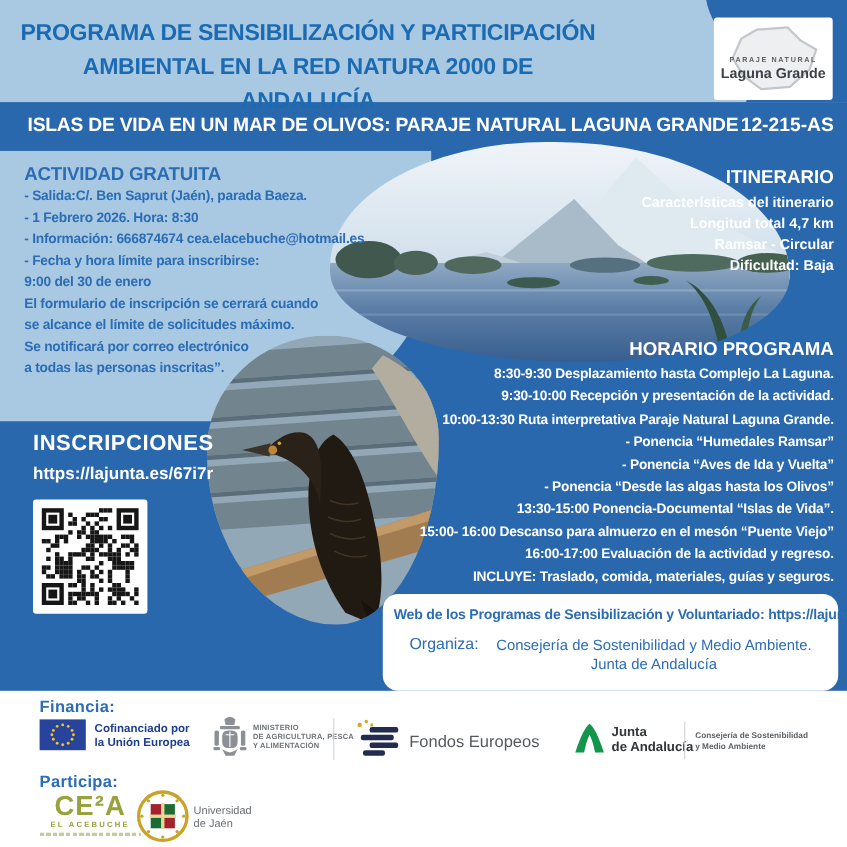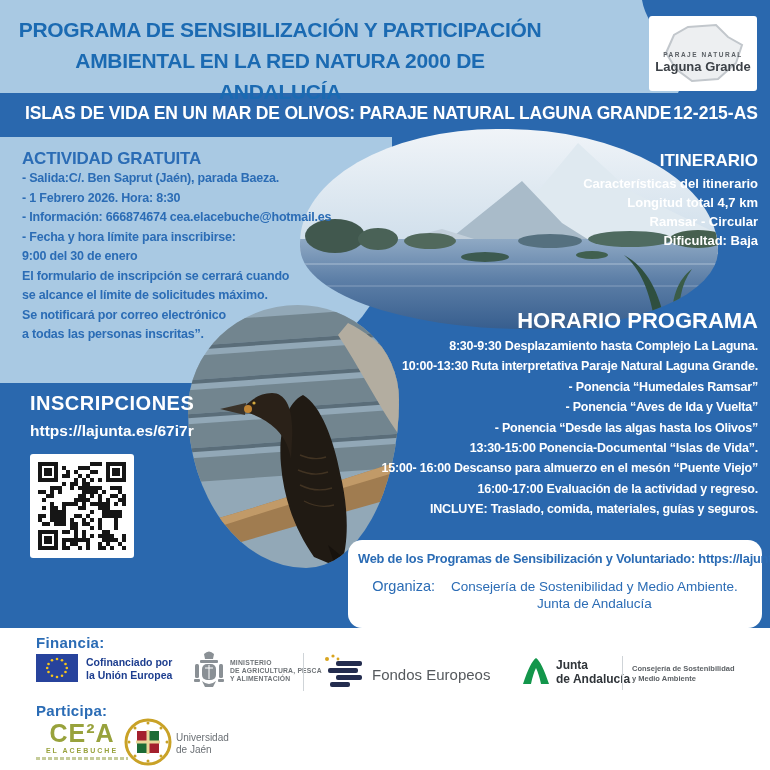--- a/index.html
+++ b/index.html
@@ -33,21 +33,21 @@
   .bird-blob{position:absolute;left:188px;top:305px;width:211px;height:263px;overflow:hidden;z-index:2;
     border-radius:52% 48% 44% 56% / 40% 36% 64% 60%;}
   
   .actividad{position:absolute;left:22px;top:149px;z-index:3;color:#2b6cb5;white-space:nowrap;}
   .actividad .hd{font-size:17px;font-weight:bold;letter-spacing:-0.2px;}
   .actividad .ln{font-size:12.5px;font-weight:bold;line-height:19.5px;letter-spacing:-0.2px;}
   .itinerario{position:absolute;right:12px;top:151px;z-index:3;color:#fff;text-align:right;white-space:nowrap;}
   .itinerario .hd{font-size:17px;font-weight:bold;margin-bottom:3px;}
   .itinerario .ln{font-size:13px;font-weight:bold;line-height:19px;}
   .horario{position:absolute;right:12px;top:308px;z-index:3;color:#fff;text-align:right;white-space:nowrap;}
-  .horario .hd{font-size:22px;font-weight:bold;margin-bottom:2px;}
+  .horario .hd{font-size:17px;font-weight:bold;margin-bottom:2px;}
   .horario .ln{font-size:12.5px;font-weight:bold;line-height:20.4px;letter-spacing:-0.2px;}
   .inscripciones{position:absolute;left:30px;top:392px;z-index:3;color:#fff;}
   .inscripciones .hd{font-size:20px;font-weight:bold;letter-spacing:0.5px;}
   .inscripciones .url{font-size:15.5px;font-weight:bold;margin-top:7px;}
   .qr{position:absolute;left:0px;top:62px;width:104px;height:104px;background:#fff;border-radius:3px;}
   .qr .grid{position:absolute;left:8px;top:8px;width:88px;height:88px;}
   .qr .f{position:absolute;width:20px;height:20px;border:4px solid #161616;box-sizing:border-box;background:#fff;}
   .qr .f::after{content:'';position:absolute;inset:2px;background:#161616;}
   .qr .cell{position:absolute;width:4px;height:4px;background:#161616;}
   
@@ -193,20 +193,21 @@
     <div class="hd">ITINERARIO</div>
     <div class="ln">Características del itinerario</div>
     <div class="ln">Longitud total 4,7 km</div>
     <div class="ln">Ramsar - Circular</div>
     <div class="ln">Dificultad: Baja</div>
   </div>
 
   <div class="horario">
     <div class="hd">HORARIO PROGRAMA</div>
     <div class="ln">8:30-9:30 Desplazamiento hasta Complejo La Laguna.</div>
+    <div class="ln">9:30-10:00 Recepción y presentación de la actividad.</div>
     <div class="ln">10:00-13:30 Ruta interpretativa Paraje Natural Laguna Grande.</div>
     <div class="ln">- Ponencia “Humedales Ramsar”</div>
     <div class="ln">- Ponencia “Aves de Ida y Vuelta”</div>
     <div class="ln">- Ponencia “Desde las algas hasta los Olivos”</div>
     <div class="ln">13:30-15:00 Ponencia-Documental “Islas de Vida”.</div>
     <div class="ln">15:00- 16:00 Descanso para almuerzo en el mesón “Puente Viejo”</div>
     <div class="ln">16:00-17:00 Evaluación de la actividad y regreso.</div>
     <div class="ln">INCLUYE: Traslado, comida, materiales, guías y seguros.</div>
   </div>
 

